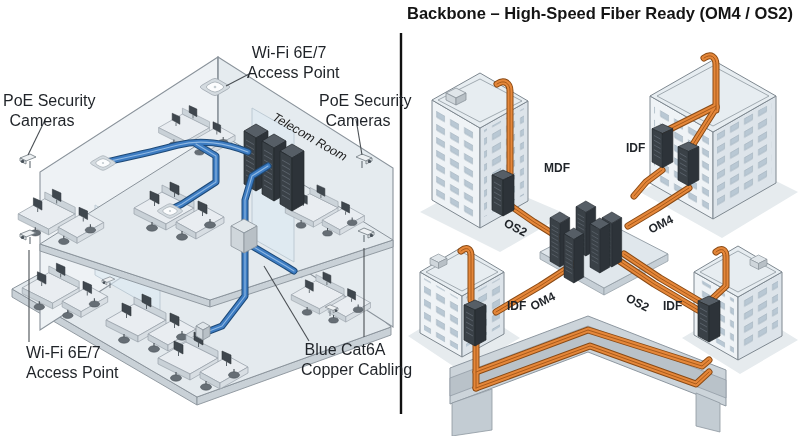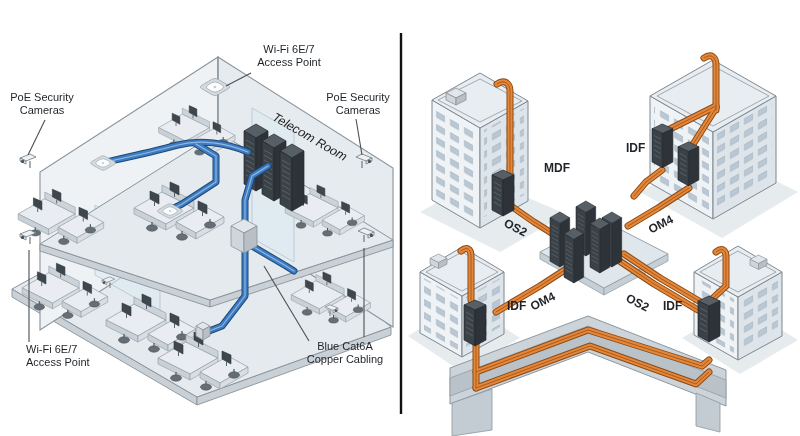--- a/index.html
+++ b/index.html
@@ -1,19 +1,19 @@
 <!DOCTYPE html>
 <html style="--copper-cable-blue: #3D7CC2; --fiber-cable-orange: #E5873A; --window-glass: #B9C8D4; --rack-dark: #3A4147; --trench-gray: #CCD4DA; --outline: #8A939B; --label-text: #1F2328; --title-text: #141414; --leader-line: #4A4F54; --divider: #111111;"><head>
 <meta charset="utf-8">
 <style>
   html,body{margin:0;padding:0;background:#fff;}
   #stage{position:relative;width:800px;height:436px;overflow:hidden;background:#fff;
          font-family:"Liberation Sans",sans-serif;}
   svg{position:absolute;left:0;top:0;}
-  .lbl{position:absolute;color:var(--label-text,#1f2328);font-size:11px;line-height:1.22;
+  .lbl{position:absolute;color:var(--label-text,#1f2328);font-size:16px;line-height:1.22;
        text-align:center;white-space:nowrap;}
   .lbl span{display:block;}
   .lbl.left-align{text-align:left;}
   .title{position:absolute;top:4px;font-weight:700;font-size:16.5px;color:var(--title-text,#141414);
          text-align:center;white-space:nowrap;}
   .rot{transform-origin:0 0;}
   .acr{font-weight:700;font-size:12px;text-align:center;}
   .cablbl{font-weight:700;font-size:12px;}
   .telecom{font-style:italic;font-size:12.5px;color:#222;}
 
@@ -381,20 +381,21 @@
     </g>
 
     <use href="#cab" transform="translate(492,170)"></use>
     <use href="#cab" transform="translate(652,124) scale(0.95)"></use>
     <use href="#cab" transform="translate(678,142) scale(0.95)"></use>
     <use href="#cab" transform="translate(464,300)"></use>
     <use href="#cab" transform="translate(698,296)"></use>
   </g>
 </svg>
 
+<div class="title" style="left:400px;width:400px;">Backbone – High-Speed Fiber Ready (OM4 / OS2)</div>
 
 <div class="lbl" style="left:247px;top:43px;width:84px;">
   <span>Wi-Fi 6E/7</span>
       <span>Access Point</span>
 </div>
 <div class="lbl" style="left:3px;top:91px;width:78px;">
   <span>PoE Security</span>
       <span>Cameras</span>
 </div>
 <div class="lbl" style="left:319px;top:91px;width:78px;">

